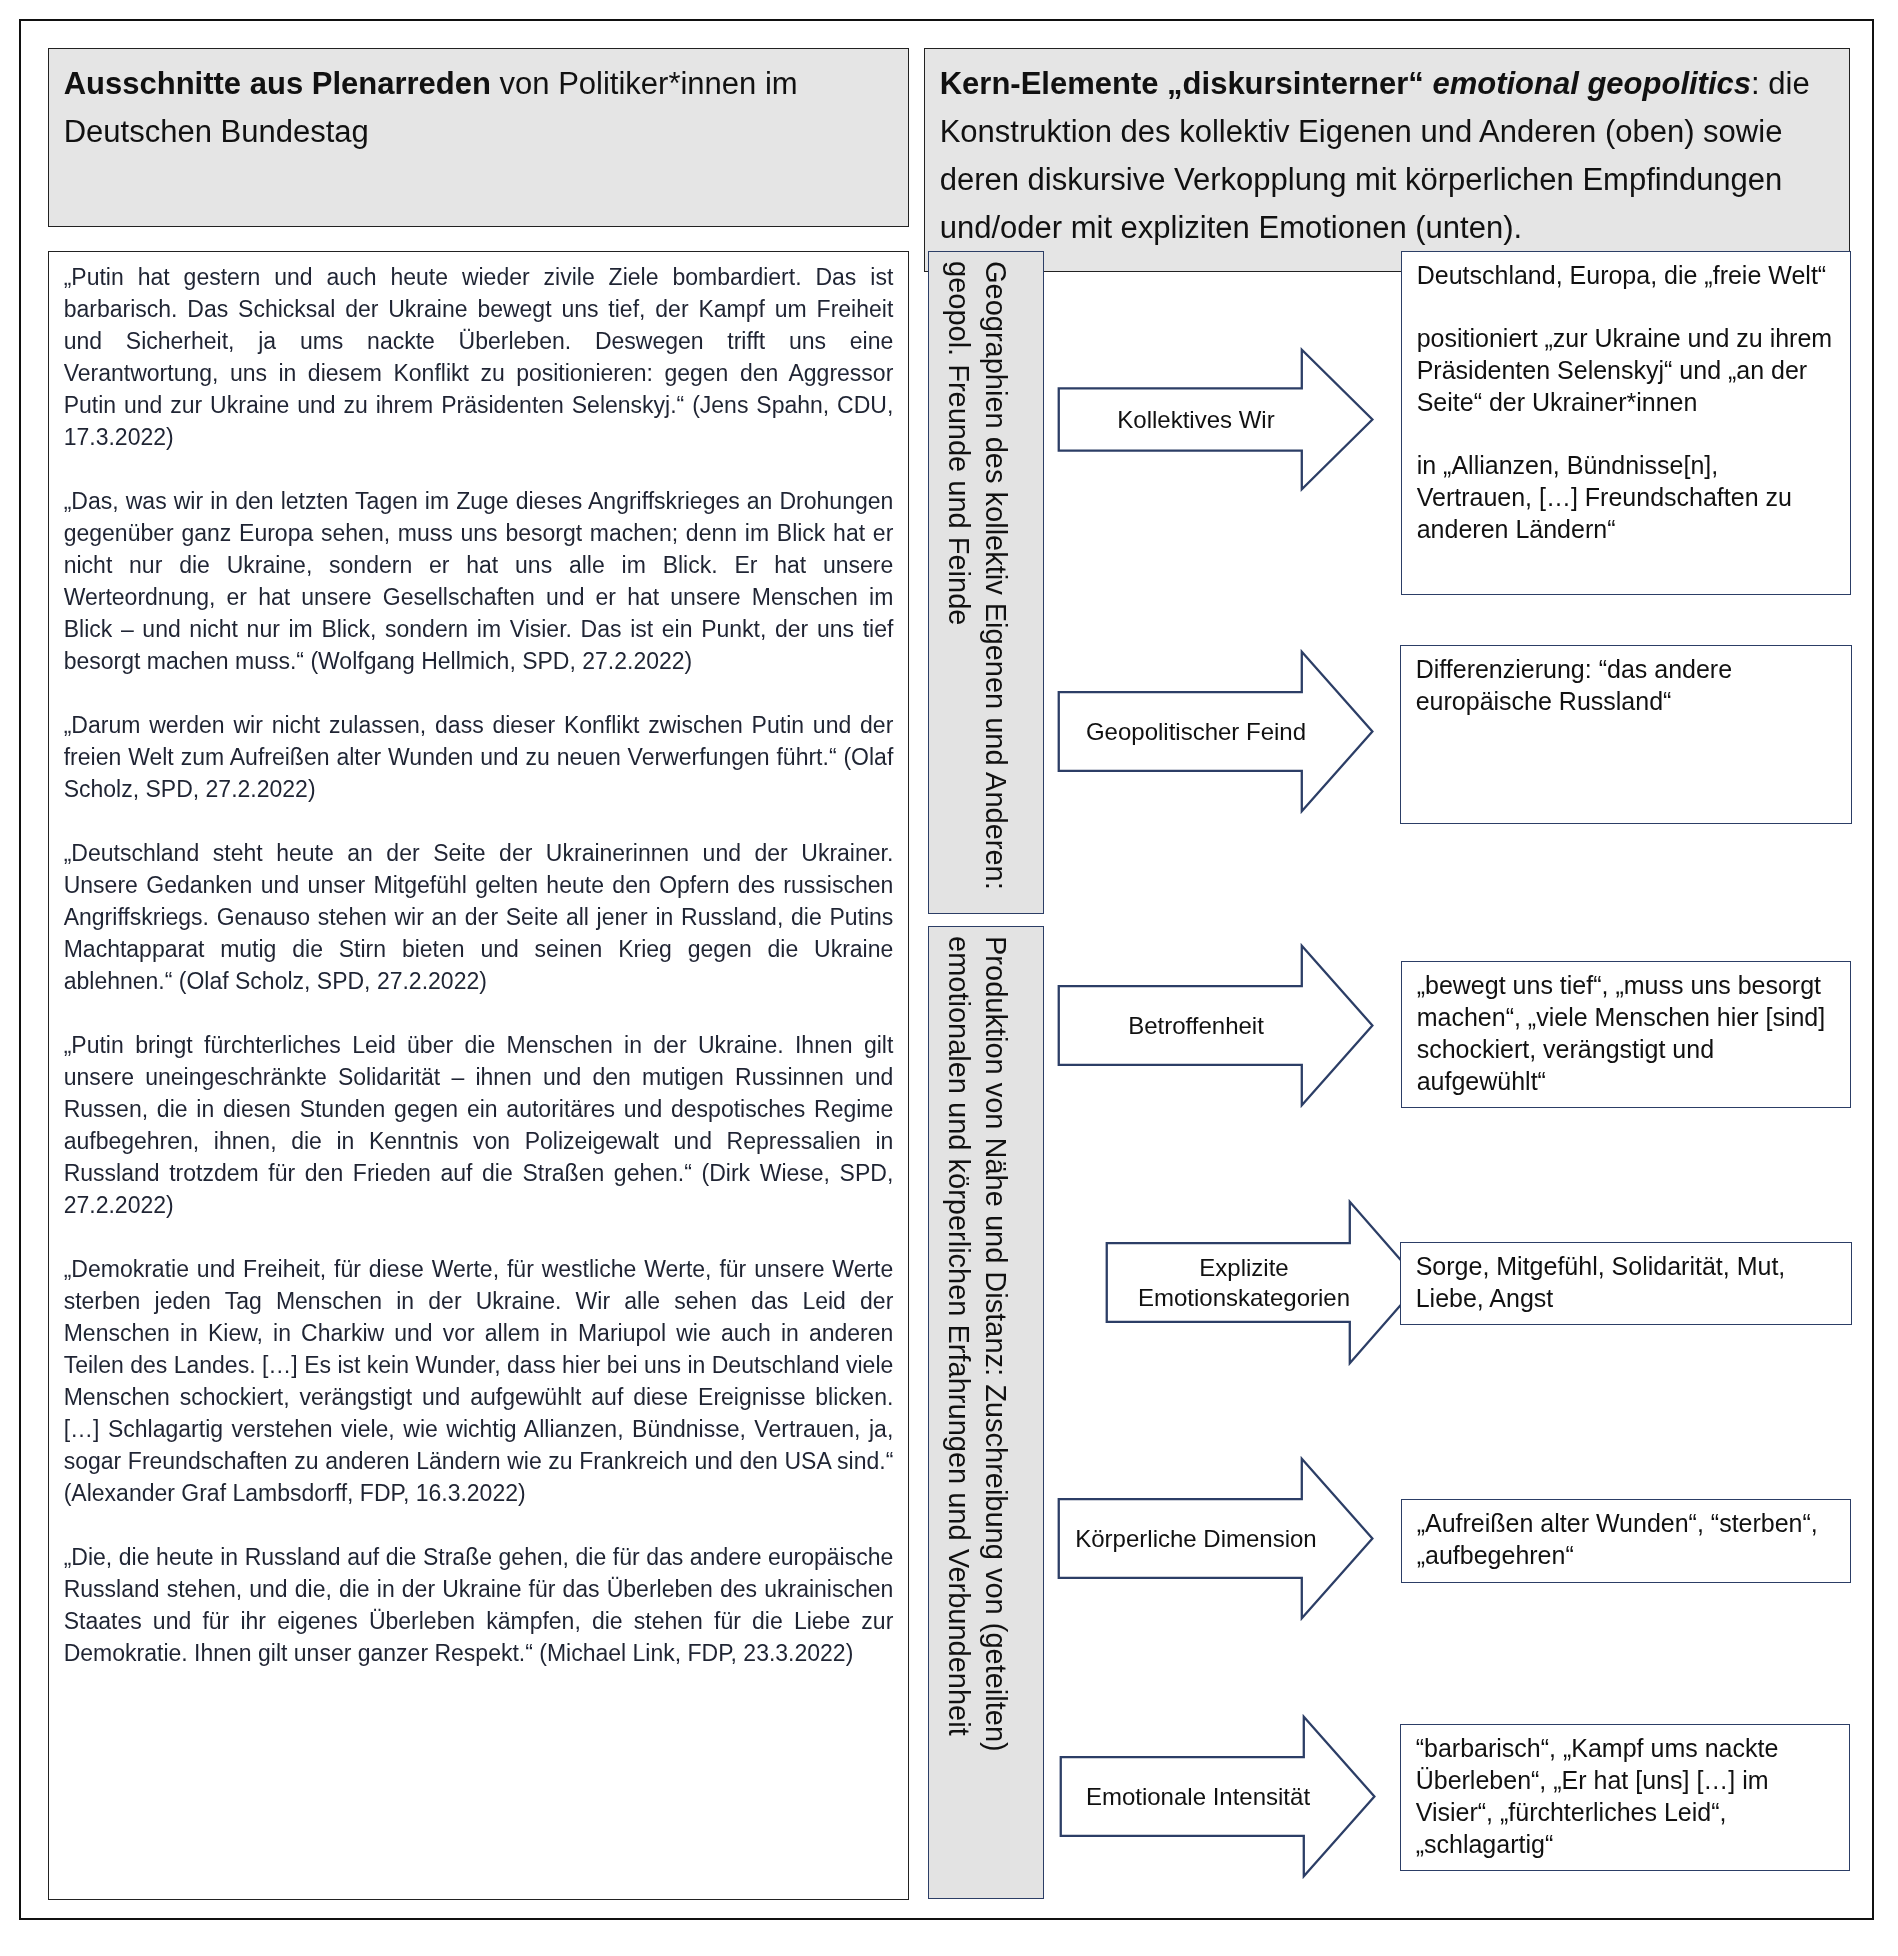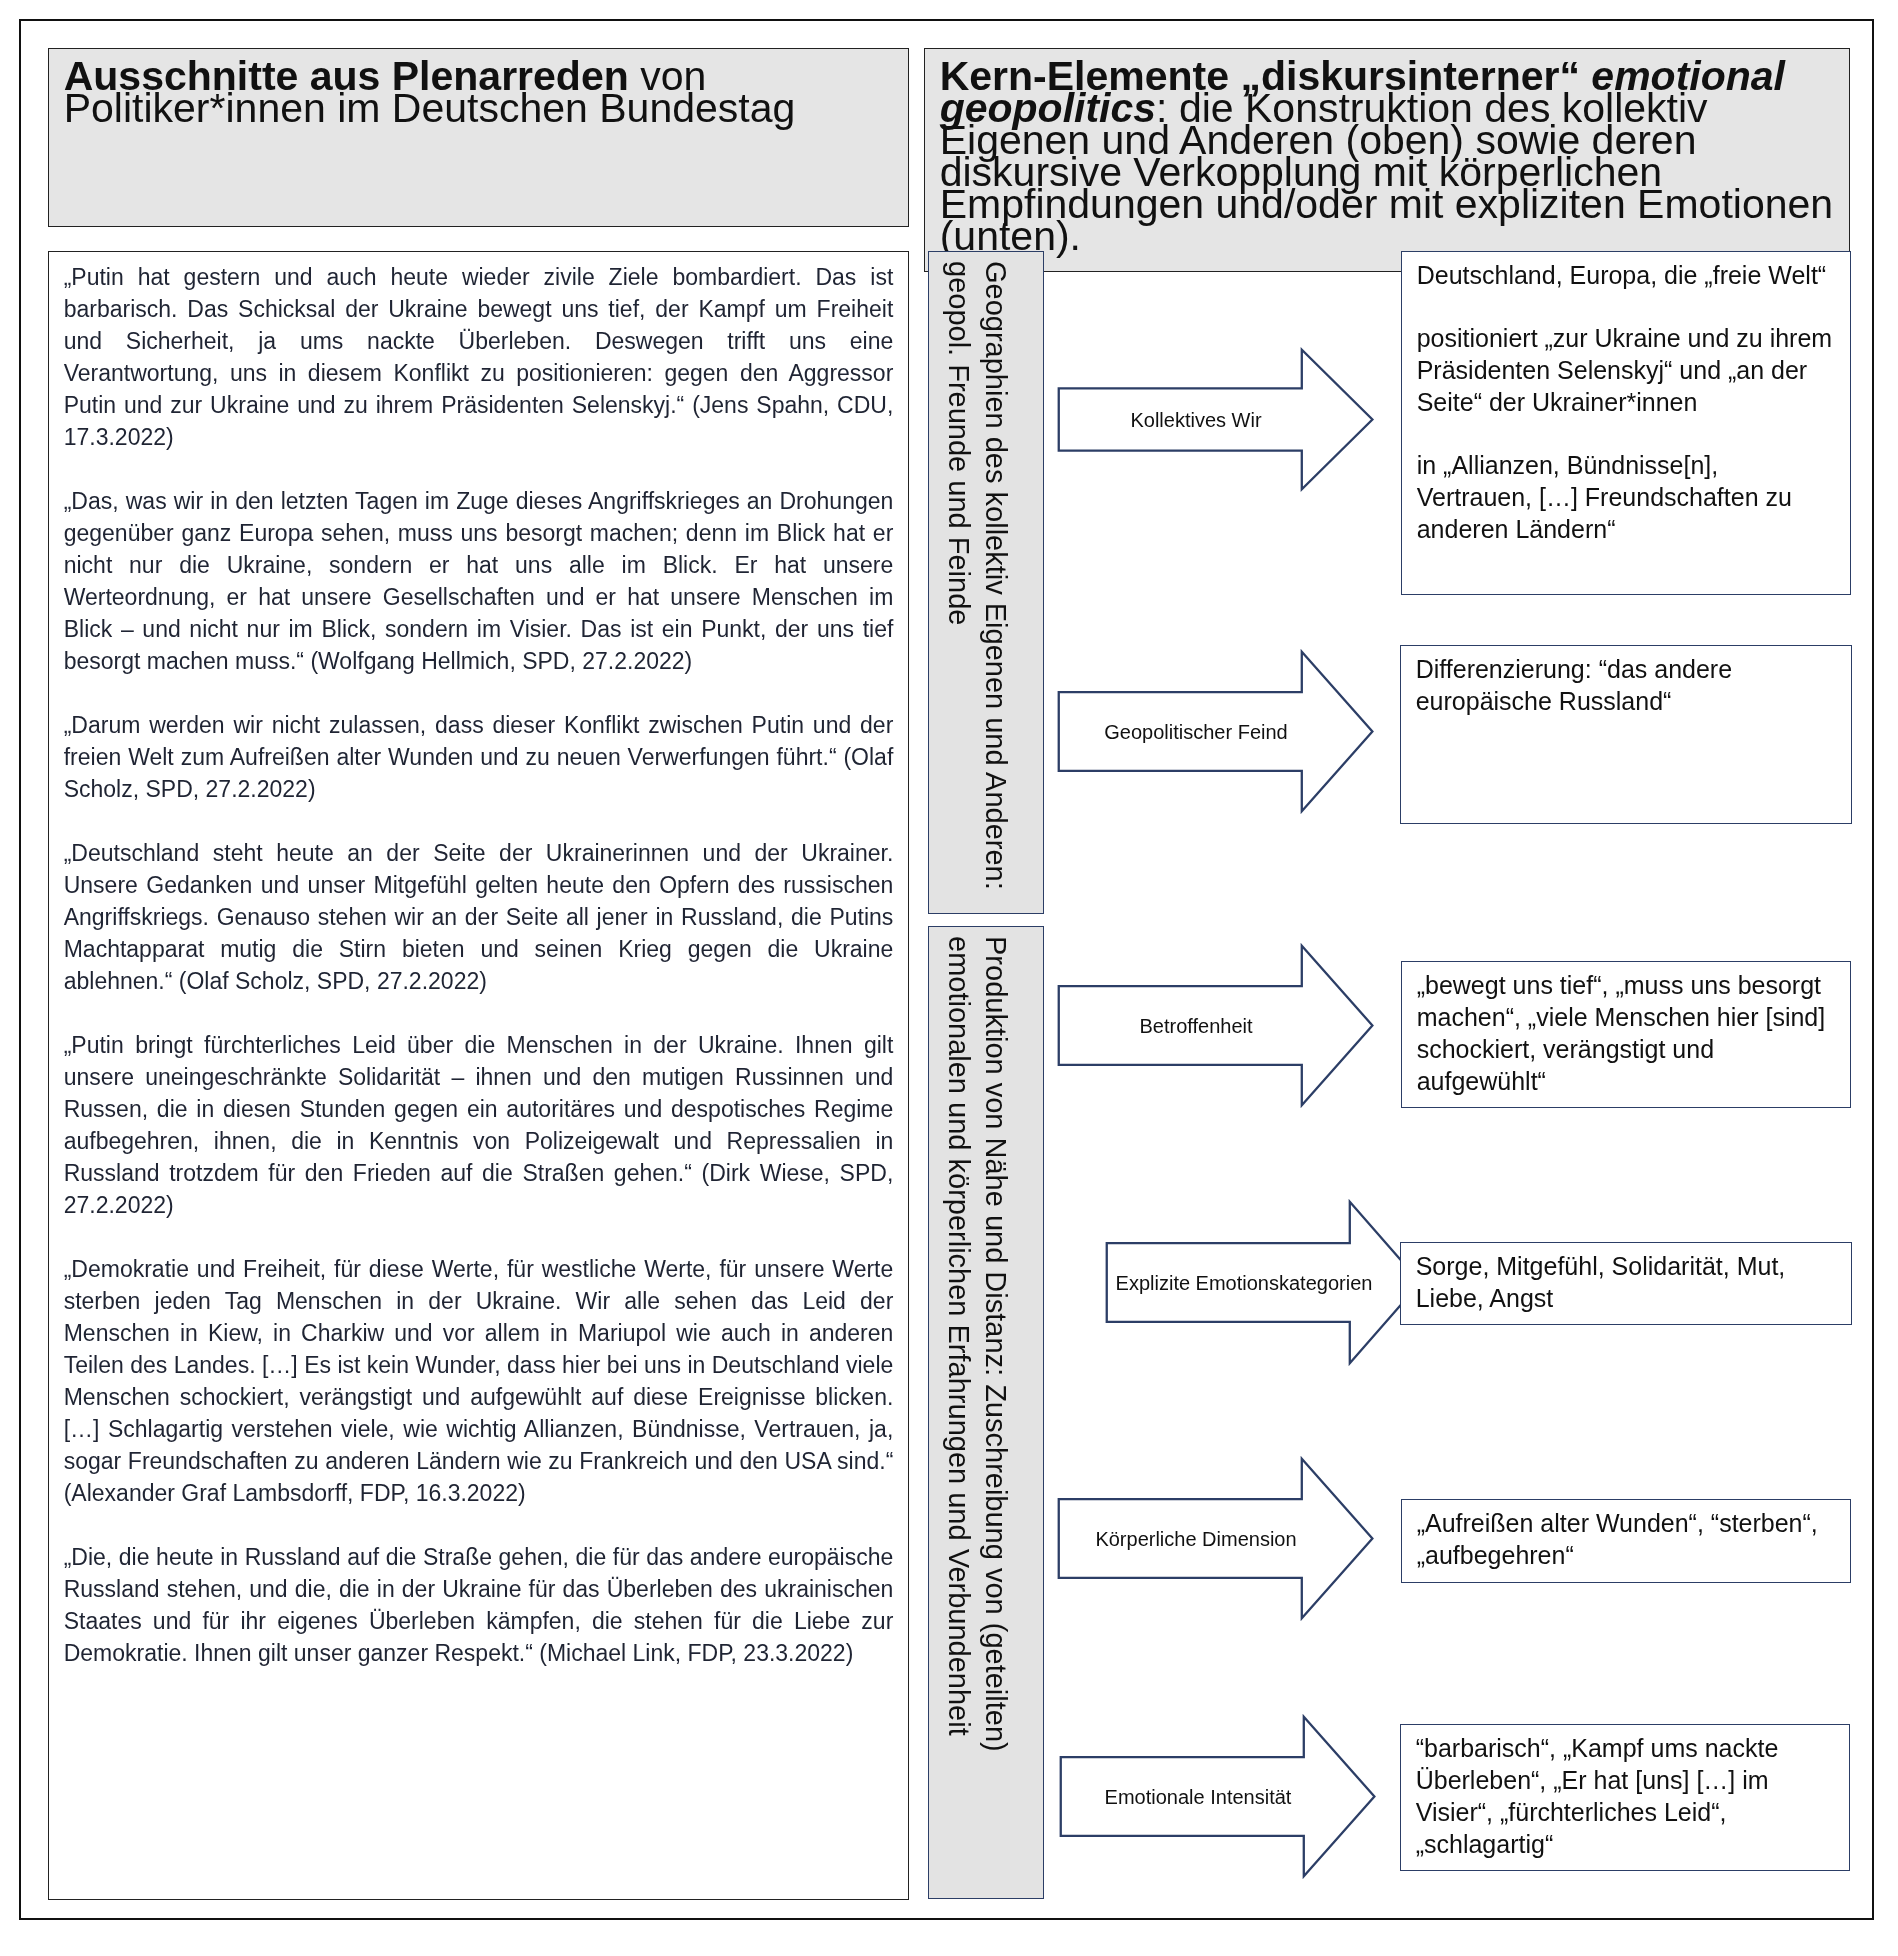--- a/index.html
+++ b/index.html
@@ -1,31 +1,31 @@
 <!DOCTYPE html>
 <html style="font-size:14.7px"><head>
 <meta charset="utf-8">
 <style>
   html, body { margin: 0; padding: 0; background: #ffffff; }
   body { width: 1898px; height: 1956px; position: relative; font-family: "Liberation Sans", sans-serif; color: #111; }
   .frame { position: absolute; left: 19px; top: 19px; width: 1855px; height: 1901px; border: 2.8px solid #111; box-sizing: border-box; }
-  .hdr { position: absolute; background: #e5e5e5; border: 1.8px solid #222; box-sizing: border-box; font-size: 41px; line-height: 32px; padding: 11px 14.7px; }
+  .hdr { position: absolute; background: #e5e5e5; border: 1.8px solid #222; box-sizing: border-box; font-size: 31px; line-height: 48px; padding: 11px 14.7px; }
   .hdr-left { left: 48px; top: 48px; width: 861px; height: 179px; }
   .hdr-right { left: 924px; top: 48px; width: 926px; height: 224px; }
   .hdr b { font-weight: bold; }
   .hdr i { font-style: italic; font-weight: bold; }
   .quotes { position: absolute; left: 48px; top: 251px; width: 861px; height: 1649px; border: 1.8px solid #222; box-sizing: border-box; padding: 9.2px 14.7px; font-size: 23px; line-height: 32px; color: #1f2433; }
   .quote { text-align: justify; margin: 0 0 32px 0; }
   .vbox { position: absolute; background: #e3e3e3; border: 1.8px solid #2c3e66; box-sizing: border-box; }
   .vbox-top { left: 928px; top: 251px; width: 116px; height: 663px; }
   .vbox-bot { left: 928px; top: 926px; width: 116px; height: 973px; }
   .vtext { position: absolute; top: 9.2px; left: 0; writing-mode: vertical-rl; font-size: 29px; line-height: 37px; color: #111; padding: 0 11px; height: calc(100% - 18.4px); box-sizing: border-box; }
   .arrow { position: absolute; width: 321px; }
   .arrow svg { position: absolute; left: 0; top: 0; width: 321px; height: 100%; overflow: visible; }
-  .arrow-label { position: absolute; left: 0; width: 280px; text-align: center; font-size: 20px; line-height: 30px; color: #111; display: flex; align-items: center; justify-content: center; }
+  .arrow-label { position: absolute; left: 0; width: 280px; text-align: center; font-size: 24px; line-height: 30px; color: #111; display: flex; align-items: center; justify-content: center; }
   .rbox { position: absolute; border: 1.8px solid #2c3e66; box-sizing: border-box; background: #fff; font-size: 25px; line-height: 32px; padding: 7.3px 14.7px; color: #111; }
   .rbox p { margin: 0; }
   .rbox p + p { margin-top: 31px; }
 </style>
 </head>
 <body>
 
 <div class="frame"></div>
 
 <div class="hdr hdr-left">

